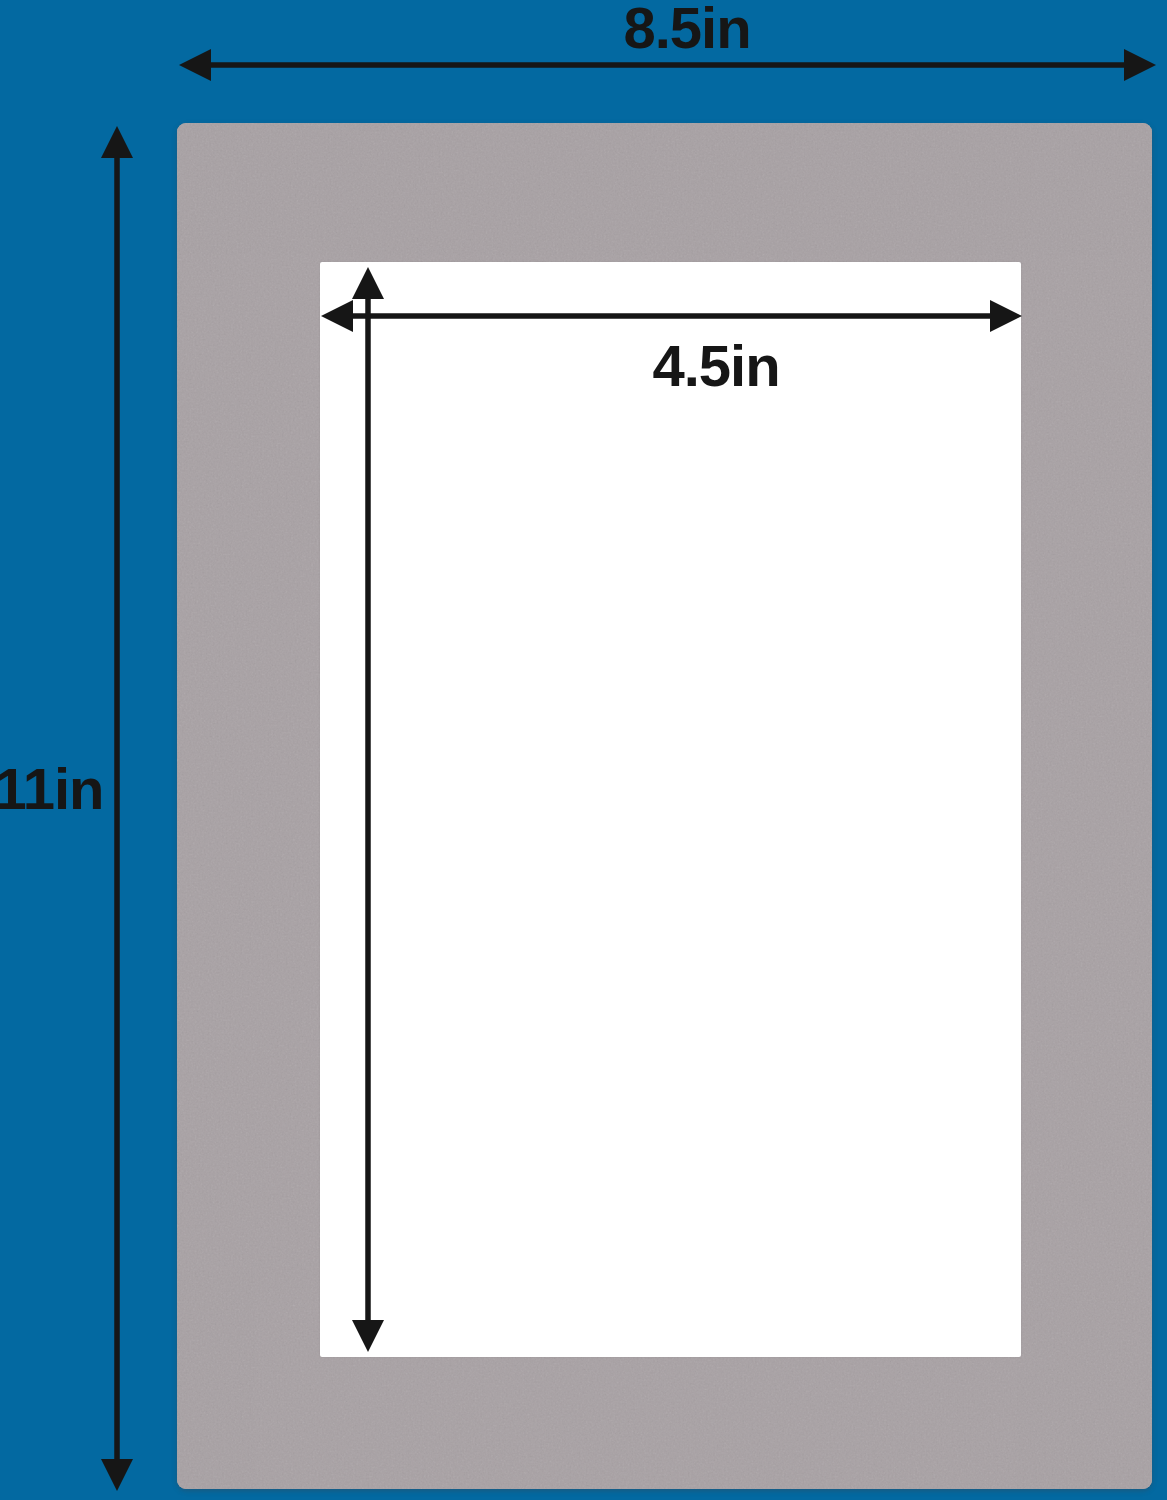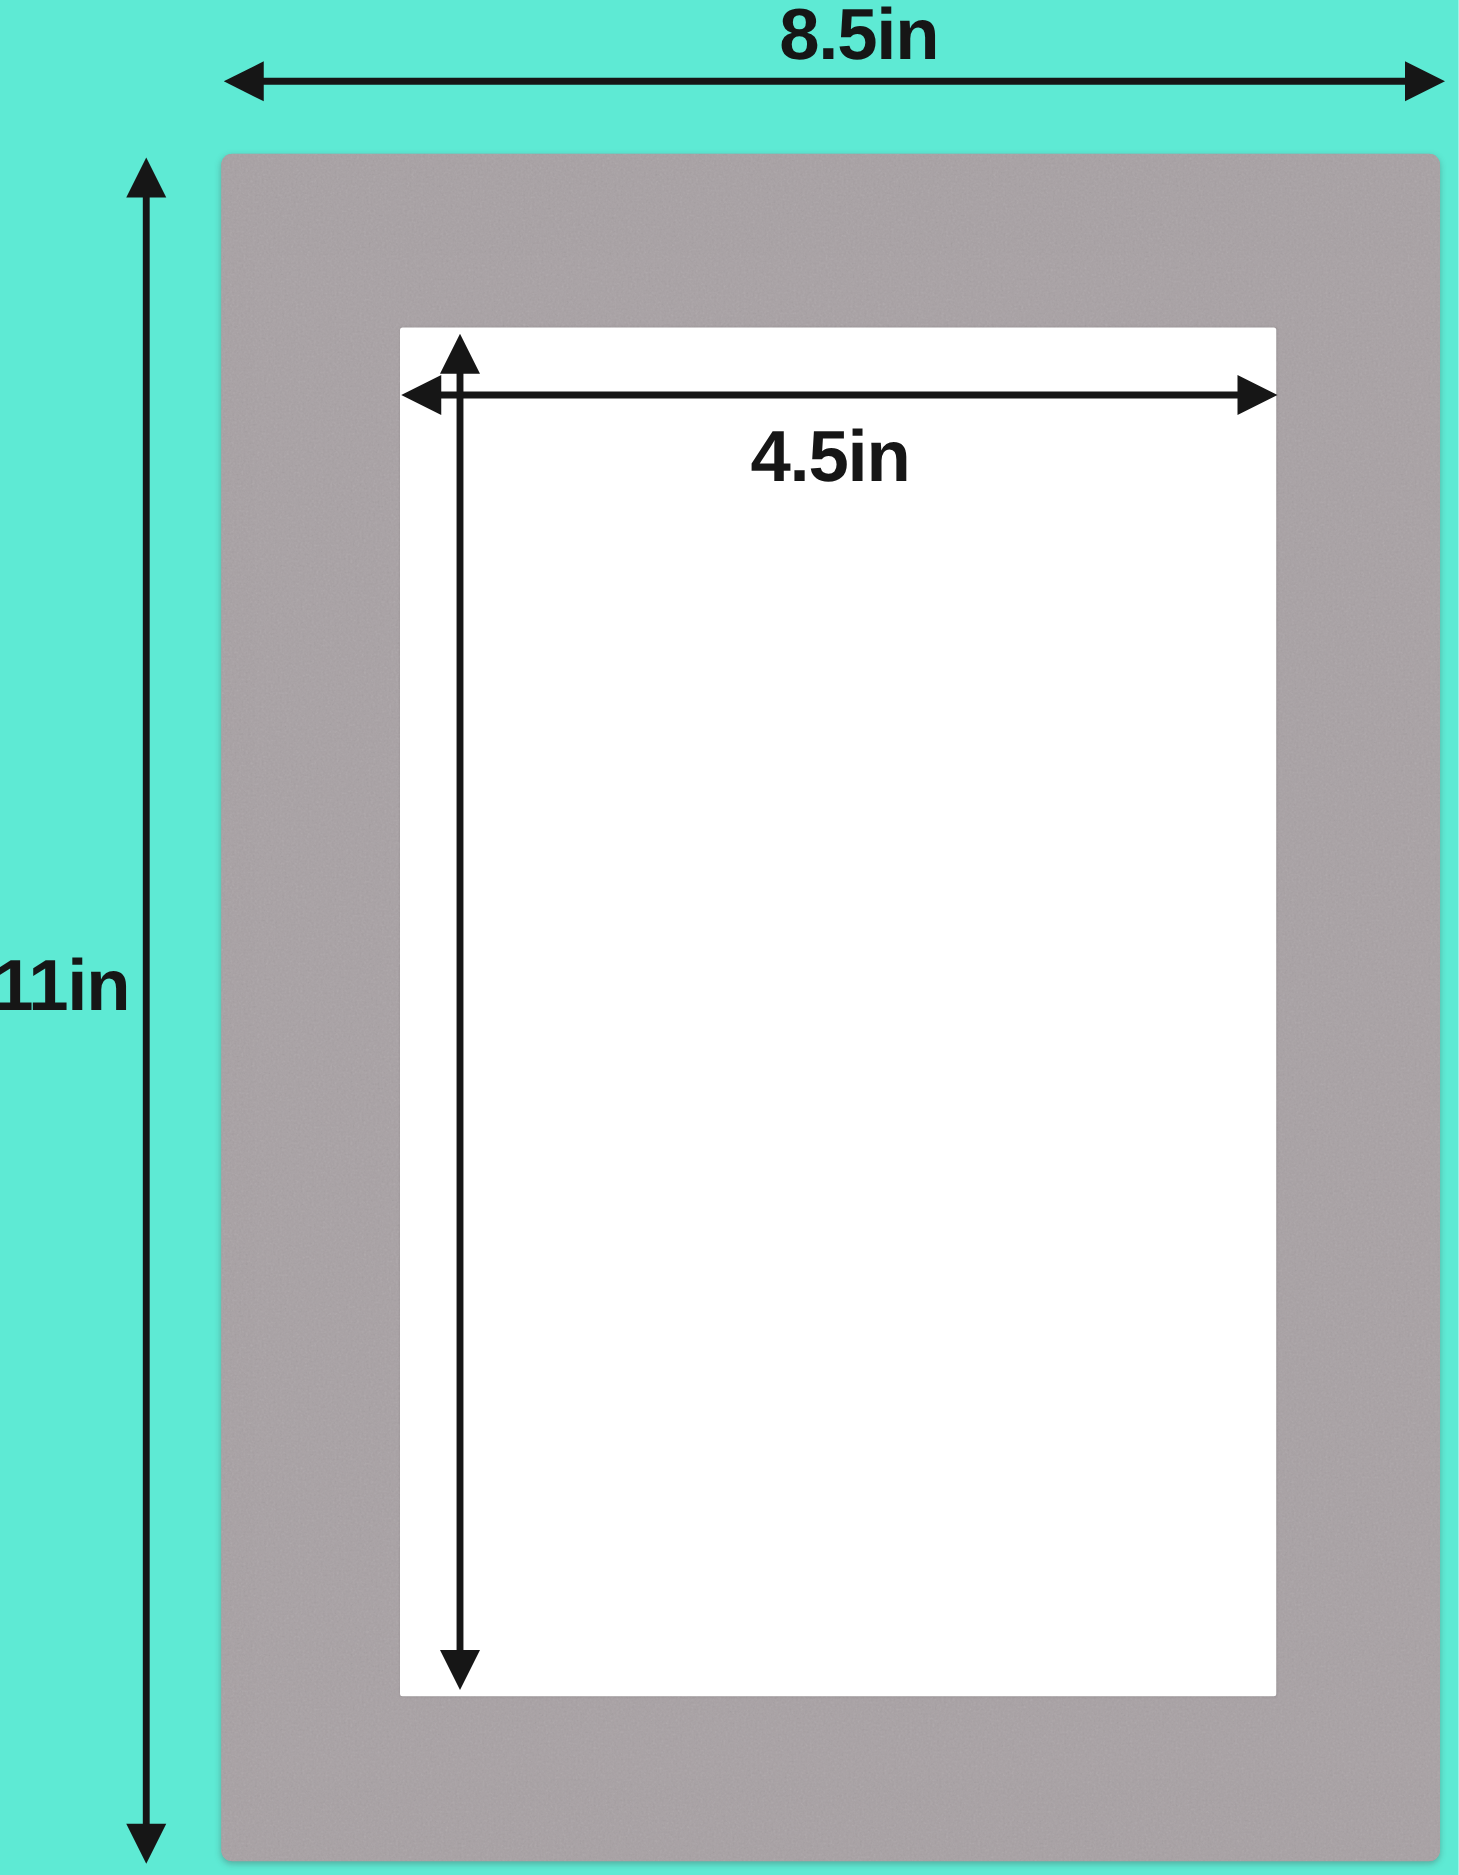--- a/index.html
+++ b/index.html
@@ -1,17 +1,17 @@
 <!DOCTYPE html>
 <html><head>
 <meta charset="utf-8">
 <style>
   html,body{margin:0;padding:0;background:#ffffff;}
   body{font-family:"Liberation Sans","DejaVu Sans",sans-serif;}
-  .canvas{position:relative;width:1167px;height:1500px;background:#5eead4;overflow:hidden;}
+  .canvas{position:relative;width:1167px;height:1500px;background:#0369a1;overflow:hidden;}
 
   
   .mat{
     position:absolute;left:177px;top:123px;width:975px;height:1366px;
     border-radius:9px;overflow:hidden;
     background:#a8a1a4;
     box-shadow:0 2px 5px rgba(70,62,66,0.35);
   }
   .mat-texture{position:absolute;left:0;top:0;width:100%;height:100%;display:block;}
 
@@ -26,21 +26,21 @@
   .arrows{position:absolute;left:0;top:0;width:1167px;height:1500px;pointer-events:none;}
 
   
   .dim-label{
     position:absolute;transform:translate(-50%,-50%);
     font-size:58px;font-weight:700;line-height:1;color:#161616;
     letter-spacing:-1px;white-space:nowrap;
   }
   .label-outer-w{left:687px;top:28px;}
   .label-outer-h{left:49px;top:789px;}
-  .label-open-w{left:664px;top:366px;}
+  .label-open-w{left:716px;top:366px;}
   .label-open-h{left:470px;top:791px;}
 </style>
 </head>
 <body>
 
 <div class="canvas">
 
   <div class="mat">
     <svg class="mat-texture" width="100%" height="100%" preserveAspectRatio="none" aria-hidden="true">
       <defs>

